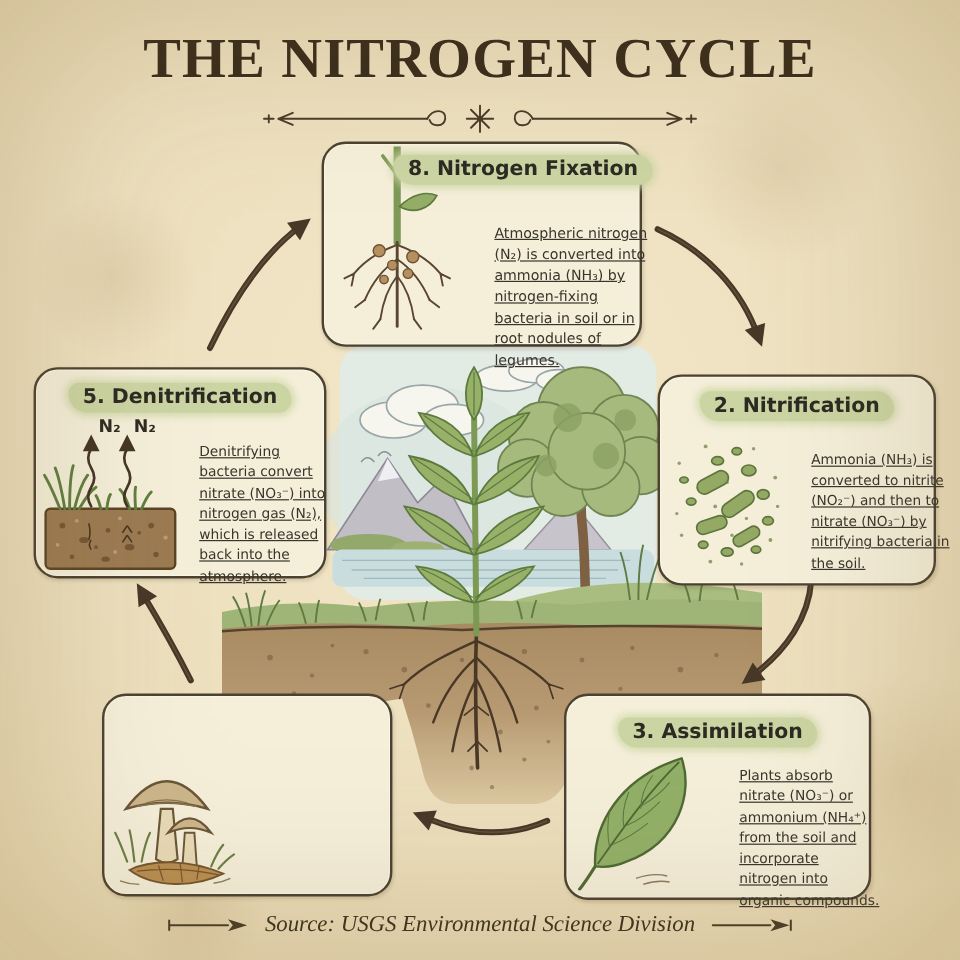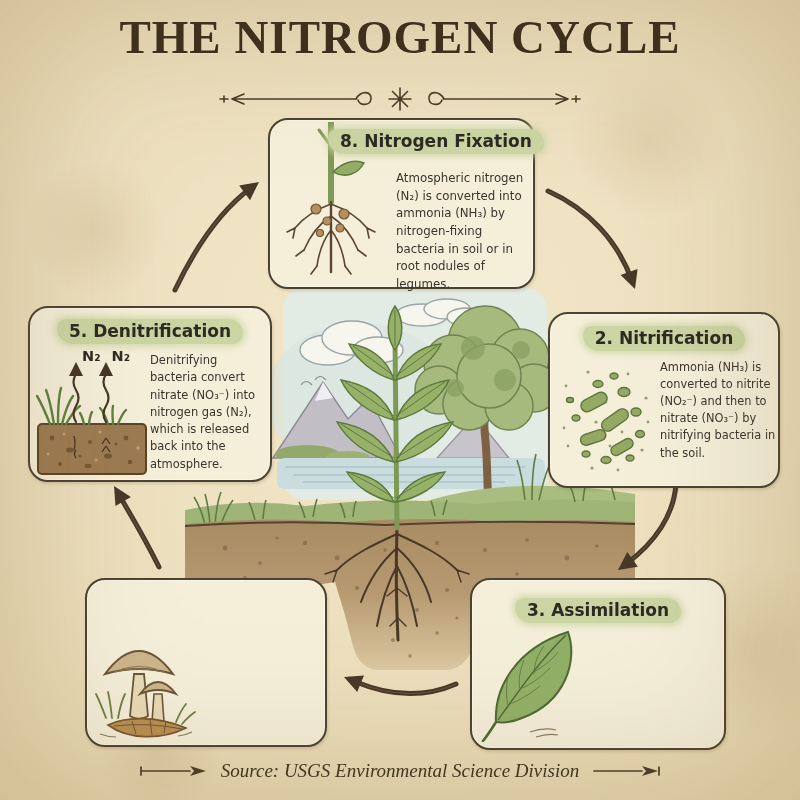--- a/index.html
+++ b/index.html
@@ -9,39 +9,39 @@
     font-family:"DejaVu Sans",sans-serif;
     background:
       radial-gradient(ellipse 90% 80% at 50% 42%, #f2e7c9 0%, #ecdfbd 55%, #e5d4ab 100%);
   }
   .vignette{position:absolute;inset:0;pointer-events:none;z-index:9;
     box-shadow:inset 0 0 150px 25px rgba(128,94,44,.22);}
   .stain{position:absolute;border-radius:50%;pointer-events:none;z-index:0;
     background:radial-gradient(circle, rgba(150,110,60,.13), rgba(150,110,60,0) 68%);}
   
   .page-title{
-    position:absolute;top:10px;left:0;right:0;margin:0;text-align:center;
+    position:absolute;top:10px;left:0;right:0;margin:12px;text-align:center;
     font-family:"Liberation Serif","DejaVu Serif",serif;font-weight:700;
     font-size:47px;letter-spacing:1px;color:#382c1b;z-index:2;
     text-shadow:0 1px 0 rgba(255,255,255,.25);
   }
   .title-divider{position:absolute;top:86px;left:210px;z-index:2;}
   
   .stage{
     position:absolute;background:#f5efda;border:2px solid #4c4232;border-radius:20px;
     box-shadow:inset 0 0 0 1px rgba(255,253,240,.5), 1px 2px 3px rgba(90,70,40,.18);
     z-index:3;
   }
   .stage-heading{position:absolute;left:0;right:0;text-align:center;margin:0;z-index:2;}
   .stage-heading span{
     display:inline-block;background:#cbd5a3;border-radius:10px 16px 12px 18px;
     box-shadow:0 0 6px 3px rgba(203,213,163,.75);
     padding:2px 12px 3px;font-weight:700;font-size:17px;color:#2c2a23;white-space:nowrap;
   }
-  .stage-desc{position:absolute;font-size:11.8px;line-height:1.5;color:#39352d;margin:0;}
+  .stage-desc{position:absolute;font-size:11.8px;line-height:1.5;color:#39352d;margin:16px;text-decoration:underline;}
   .stage-illo{position:absolute;}
   
   .s1{left:268px;top:118px;width:263px;height:167px;}
   .s1 .stage-heading{top:9px;left:58px;right:4px;}
   .s1 .stage-desc{left:126px;top:50px;width:133px;}
   .s1 .stage-illo{left:6px;top:2px;}
   .s2{left:548px;top:312px;width:228px;height:172px;}
   .s2 .stage-heading{top:12px;}
   .s2 .stage-desc{left:110px;top:45px;width:116px;font-size:11.4px;}
   .s2 .stage-illo{left:8px;top:44px;}
@@ -325,20 +325,21 @@
     <svg class="stage-illo" width="116" height="122" viewBox="0 0 116 122">
       <path d="M18,102 C16,68 38,28 90,12 C100,40 88,82 44,98 C35,102 26,103 18,102 Z" fill="#92b068" stroke="#4e6a34" stroke-width="2"></path>
       <path d="M20,100 C40,72 62,40 88,15" stroke="#4e6a34" stroke-width="1.5" fill="none"></path>
       <g stroke="#5d7a40" stroke-width=".9" fill="none">
         <path d="M32,84 C42,80 52,74 62,66 M44,68 C54,64 64,56 72,48 M56,52 C66,46 74,40 80,32"></path>
         <path d="M30,86 C28,76 28,66 30,56 M42,70 C40,60 42,50 46,40 M56,54 C56,44 60,34 66,26"></path>
       </g>
       <path d="M18,102 C13,110 9,116 5,121" stroke="#4e6a34" stroke-width="2.6" fill="none" stroke-linecap="round"></path>
       <path d="M52,112 q14,-5 26,-2 M58,117 q12,-4 22,-2" stroke="#8a7a5e" stroke-width="1.2" fill="none"></path>
     </svg>
+    <p class="stage-desc">Plants absorb nitrate (NO₃⁻) or ammonium (NH₄⁺) from the soil and incorporate nitrogen into organic compounds.</p>
   </div>
 
   <div class="stage s4">
     <svg class="stage-illo" width="108" height="120" viewBox="0 0 108 120">
       <g stroke="#6b7f46" stroke-width="1.8" fill="none" stroke-linecap="round">
         <path d="M14,96 q-6,-16 -10,-24 M20,96 q-2,-18 -4,-26 M26,96 q3,-16 7,-24"></path>
         <path d="M84,100 q5,-12 10,-18 M90,102 q7,-8 13,-12"></path>
       </g>
       <g>
         <path d="M42,52 L38,94 Q47,100 56,94 L52,52 Z" fill="#e8dbb8" stroke="#6a5638" stroke-width="1.8"></path>

